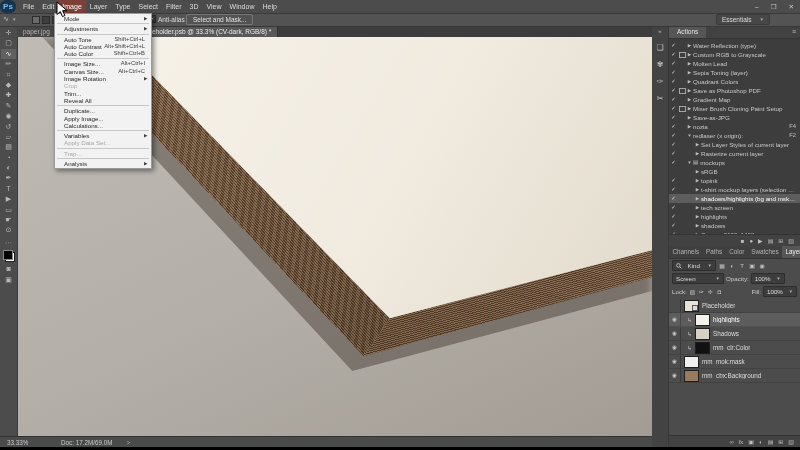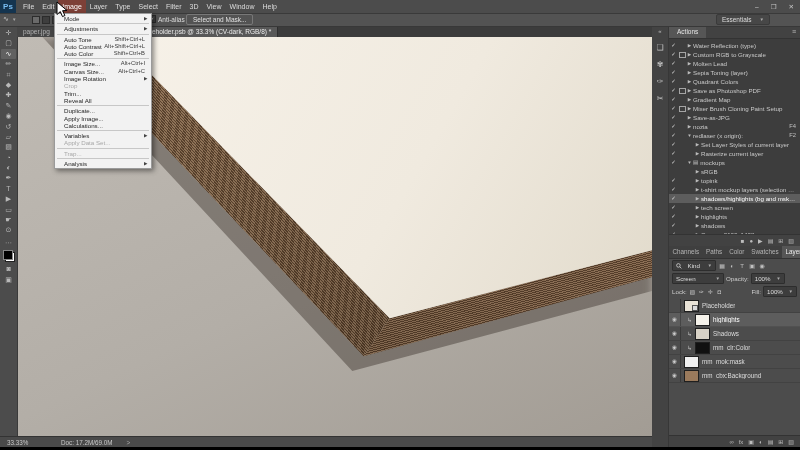--- a/index.html
+++ b/index.html
@@ -2,21 +2,21 @@
 <html><head>
 <meta charset="utf-8">
 <style>
   html,body{margin:0;padding:0;background:#000;}
   #app{position:relative;width:800px;height:450px;overflow:hidden;background:#1e1e1e;
        font-family:"Liberation Sans",sans-serif;-webkit-font-smoothing:antialiased;}
   
   .menubar{position:absolute;left:0;top:0;width:800px;height:13px;background:#4c4c4c;
            display:flex;align-items:center;font-size:7px;color:#ddd;z-index:40;border-bottom:1px solid #3a3a3a;}
   .ps-logo{width:16px;height:13px;background:#14344f;color:#79bdf2;font-size:8px;font-weight:bold;
-           display:flex;align-items:center;justify-content:center;margin-right:3px;}
+           display:flex;align-items:center;justify-content:center;margin-right:3px;border-radius:6px;}
   .mitem{padding:0 4px;height:13px;line-height:13px;white-space:nowrap;}
   .mitem.active{background:#7d4037;color:#fff;}
   .win-controls{position:absolute;right:6px;top:0;display:flex;gap:12px;font-size:6.5px;color:#c9c9c9;line-height:13px;}
   
   .optionsbar{position:absolute;left:0;top:13px;width:800px;height:13px;background:#535353;border-bottom:1px solid #383838;z-index:10;}
   .tool-preset{position:absolute;left:3px;top:2px;display:flex;align-items:center;gap:1px;color:#ccc;font-size:7px;}
   .mode-squares{position:absolute;left:32px;top:3px;display:flex;gap:2px;}
   .msq{width:6px;height:6px;background:#3e3e3e;border:1px solid #2c2c2c;}
   .msq.on{background:#6a6a6a;}
   .antialias{position:absolute;left:148px;top:2px;display:flex;align-items:center;gap:2px;font-size:6.5px;color:#ddd;}

